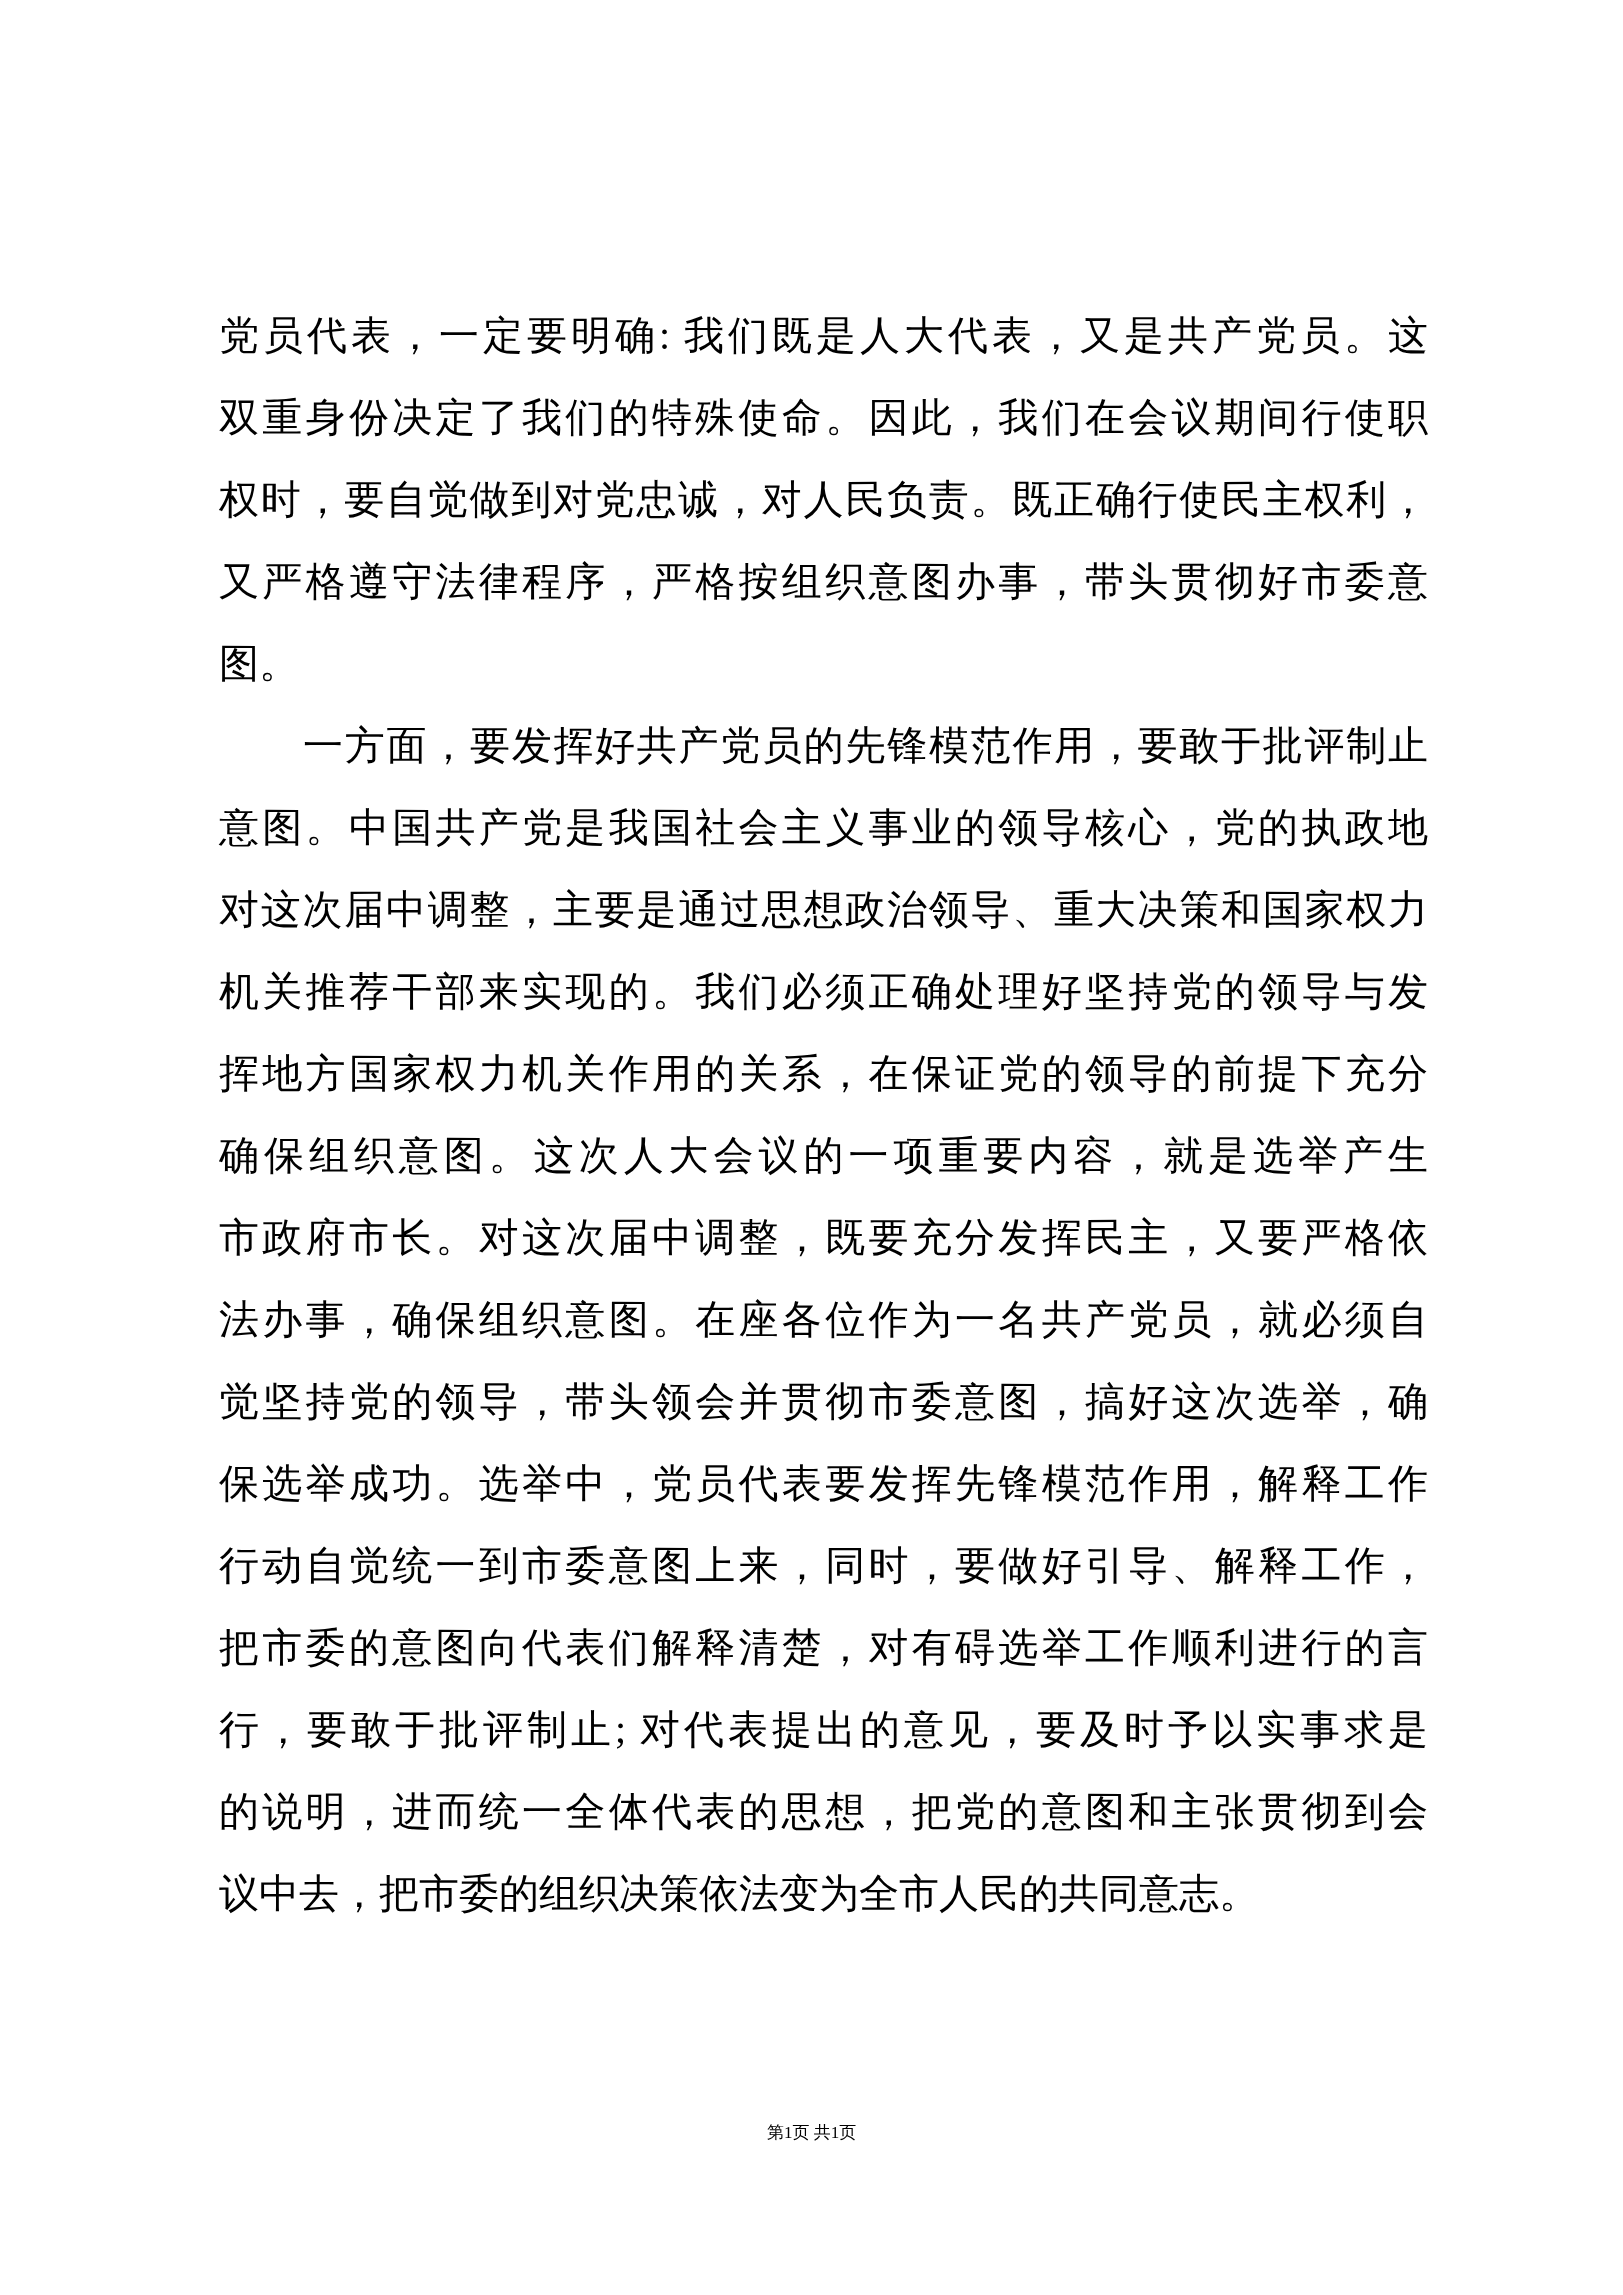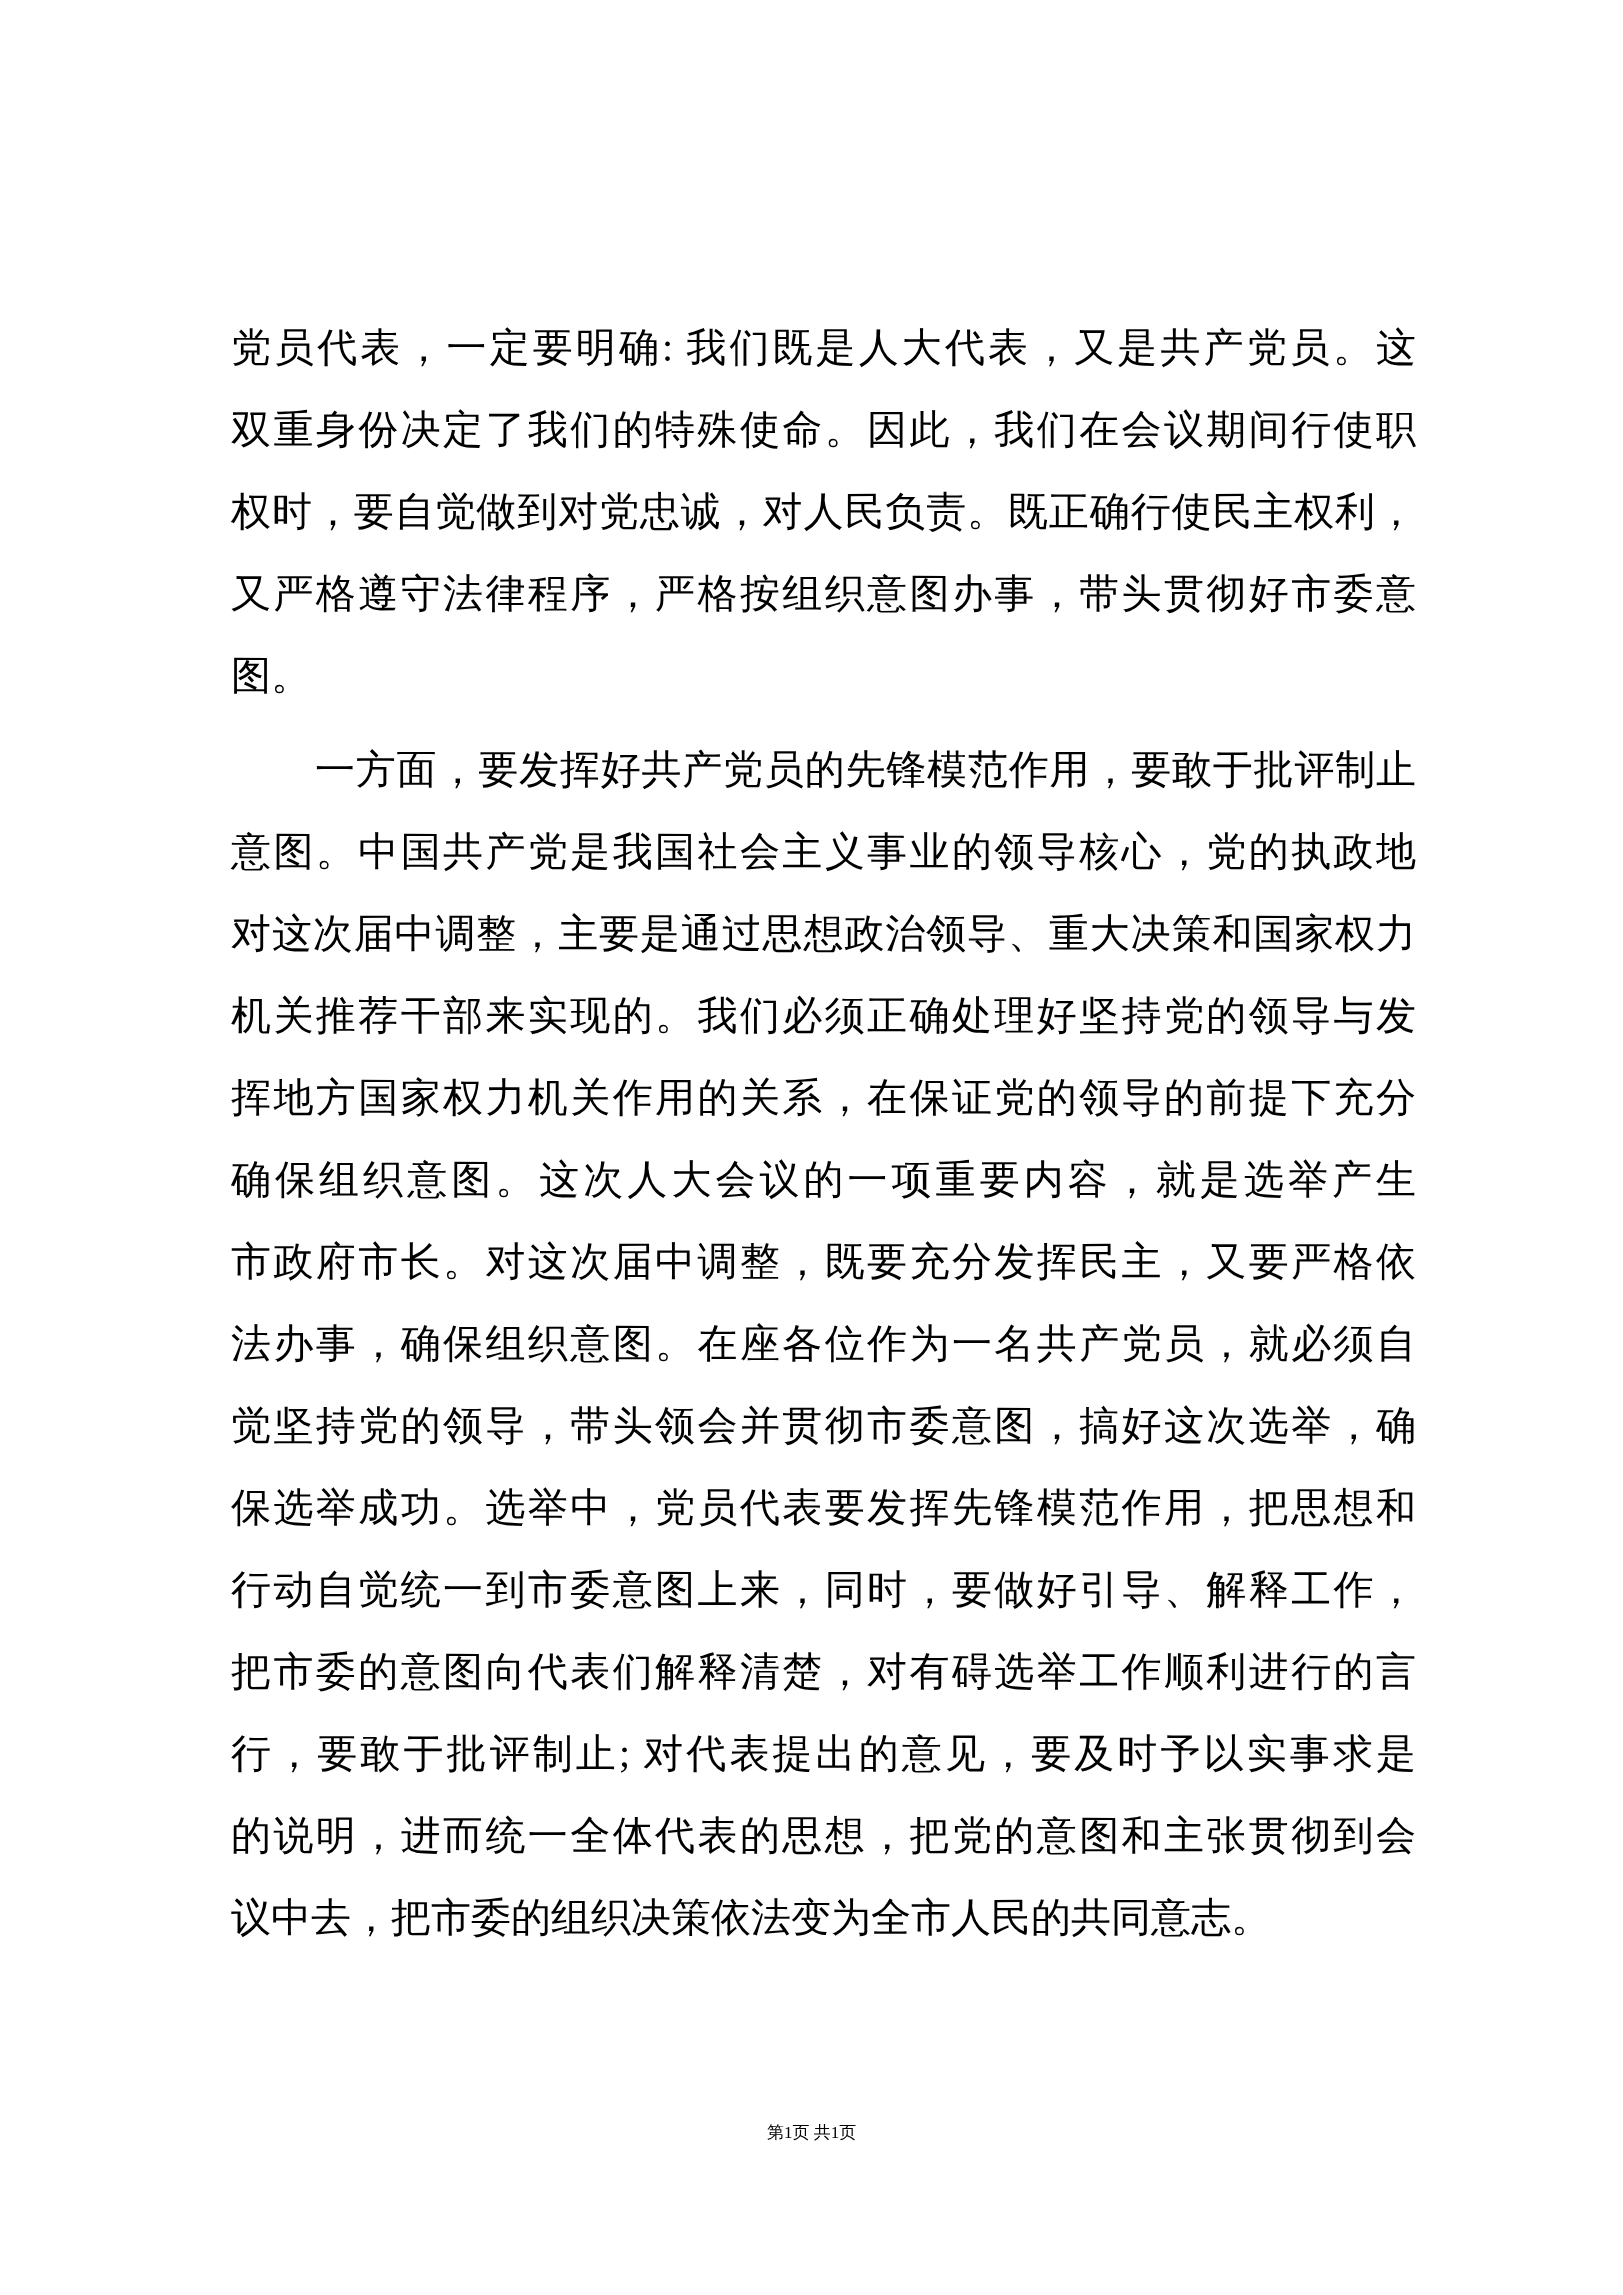--- a/index.html
+++ b/index.html
@@ -20,21 +20,21 @@
     background: #ffffff;
     overflow: hidden;
   }
   .body-text {
     position: absolute;
     left: 219px;
     top: 295px;
     width: 1209px;
   }
   .paragraph {
-    margin: 12px;
+    margin: 0;
     padding: 0;
   }
   .line {
     height: 82px;
     line-height: 82px;
     font-size: 40px;
     white-space: normal;
     text-align: justify;
     text-align-last: justify;
     -moz-text-align-last: justify;
@@ -73,21 +73,21 @@
       <div class="paragraph">
         <div class="line indent">一方面，要发挥好共产党员的先锋模范作用，要敢于批评制止</div>
         <div class="line">意图。中国共产党是我国社会主义事业的领导核心，党的执政地</div>
         <div class="line">对这次届中调整，主要是通过思想政治领导、重大决策和国家权力</div>
         <div class="line">机关推荐干部来实现的。我们必须正确处理好坚持党的领导与发</div>
         <div class="line">挥地方国家权力机关作用的关系，在保证党的领导的前提下充分</div>
         <div class="line">确保组织意图。这次人大会议的一项重要内容，就是选举产生</div>
         <div class="line">市政府市长。对这次届中调整，既要充分发挥民主，又要严格依</div>
         <div class="line">法办事，确保组织意图。在座各位作为一名共产党员，就必须自</div>
         <div class="line">觉坚持党的领导，带头领会并贯彻市委意图，搞好这次选举，确</div>
-        <div class="line">保选举成功。选举中，党员代表要发挥先锋模范作用，把思想和</div>
+        <div class="line">保选举成功。选举中，党员代表要发挥先锋模范作用，解释工作</div>
         <div class="line">行动自觉统一到市委意图上来，同时，要做好引导、解释工作，</div>
         <div class="line">把市委的意图向代表们解释清楚，对有碍选举工作顺利进行的言</div>
         <div class="line">行，要敢于批评制止; 对代表提出的意见，要及时予以实事求是</div>
         <div class="line">的说明，进而统一全体代表的思想，把党的意图和主张贯彻到会</div>
         <div class="line end">议中去，把市委的组织决策依法变为全市人民的共同意志。</div>
       </div>
     </div>
   <div class="footer">
     <span>第1页 共1页</span>
   </div>

